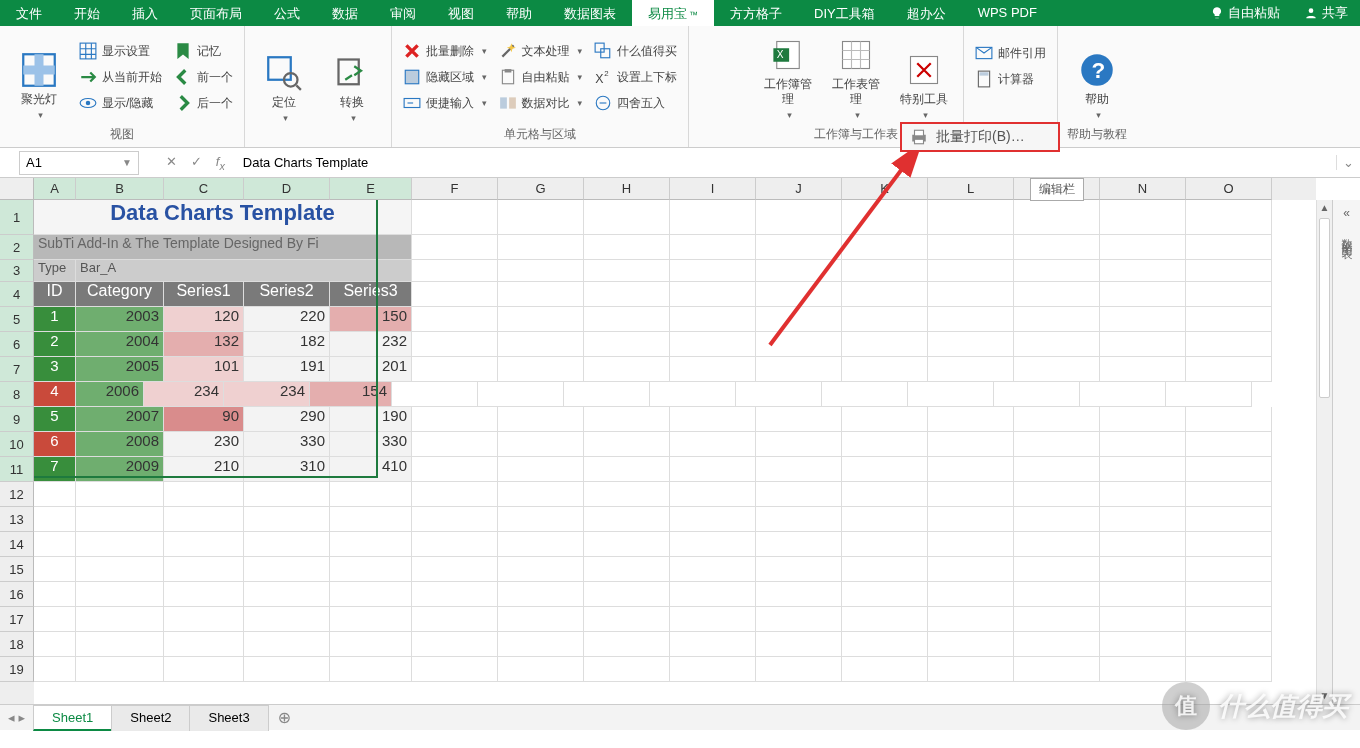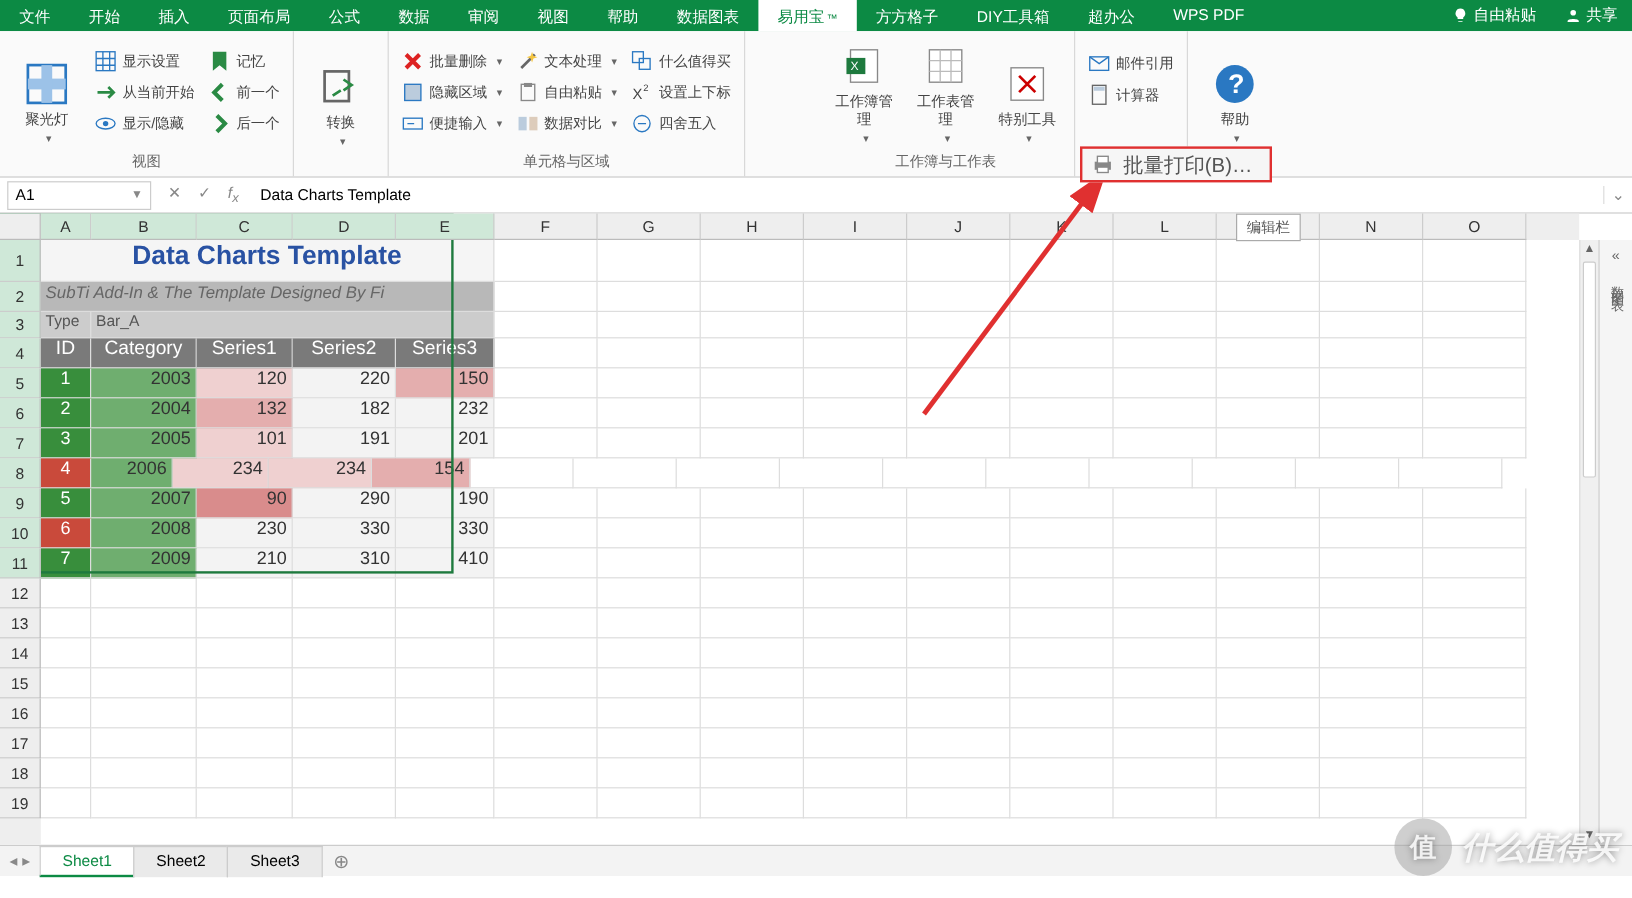--- a/index.html
+++ b/index.html
@@ -22,27 +22,27 @@
 .bigbtn{display:flex;flex-direction:column;align-items:center;justify-content:flex-end;width:62px;gap:4px;cursor:pointer;padding:4px 2px}
 .bigbtn .icn{width:36px;height:36px;display:flex;align-items:center;justify-content:center}
 .bigbtn span{text-align:center;line-height:1.2}
 .stack{display:flex;flex-direction:column;gap:6px;justify-content:center}
 .smbtn{display:flex;align-items:center;gap:5px;cursor:pointer;padding:1px 3px;white-space:nowrap}
 .smbtn .icn{width:18px;height:18px;display:flex;align-items:center;justify-content:center}
 svg{width:100%;height:100%}
 .drop::after{content:"▾";font-size:9px;margin-left:3px;color:#666}
 
 
-.popup{position:absolute;top:122px;left:900px;width:160px;height:30px;border:2px solid #e03030;background:#f6f6f6;display:flex;align-items:center;gap:8px;padding:0 8px;font-size:17px;color:#555;z-index:50}
+.popup{position:absolute;top:122px;left:900px;width:160px;height:30px;border:2px solid #e03030;background:#f6f6f6;display:flex;align-items:center;gap:8px;padding:0 8px;font-size:14px;color:#555;z-index:50}
 .popup .icn{width:18px;height:18px}
 .arrow{position:absolute;z-index:49;pointer-events:none}
 
 
 .fbar{height:30px;border-bottom:1px solid #ccc;display:flex;align-items:center;font-size:13px}
-.namebox{width:120px;height:24px;border:1px solid #ccc;margin:0 6px;padding:0 6px;display:flex;align-items:center;justify-content:space-between;background:#fff}
+.namebox{width:120px;height:24px;border:1px solid #ccc;margin:0 19px;padding:0 6px;display:flex;align-items:center;justify-content:space-between;background:#fff}
 .fbar .btns{display:flex;gap:14px;padding:0 8px;color:#888}
 .fbar .btns span{cursor:pointer}
 .fx{font-style:italic}
 .formula{flex:1;padding:0 10px}
 .fbar .exp{width:24px;text-align:center;color:#888;border-left:1px solid #ddd}
 
 
 .gridwrap{position:relative;height:526px;display:flex}
 .corner{width:34px;height:22px;background:#eee;border-right:1px solid #bbb;border-bottom:1px solid #bbb;position:absolute;top:0;left:0;z-index:3}
 .colhdrs{position:absolute;top:0;left:34px;right:44px;height:22px;display:flex;z-index:2;background:#eee}
@@ -197,20 +197,30 @@
             </div>
             <span>后一个</span>
           </div>
       </div>
     </div>
     <div class="label">视图</div>
   </div>
 
   <div class="group">
     <div class="body">
+      <div class="bigbtn drop">
+          <div class="icn">
+            <svg viewBox="0 0 32 32">
+              <rect x="2" y="2" width="20" height="20" fill="none" stroke="#2a78c2" stroke-width="2"></rect>
+              <circle cx="22" cy="22" r="6" fill="none" stroke="#666" stroke-width="2"></circle>
+              <path d="M27 27l4 4" stroke="#666" stroke-width="2"></path>
+            </svg>
+          </div>
+          <span>定位</span>
+        </div>
       <div class="bigbtn drop">
           <div class="icn">
             <svg viewBox="0 0 32 32">
               <rect x="4" y="4" width="18" height="22" fill="none" stroke="#666" stroke-width="2"></rect>
               <path d="M10 22l6-4M18 10l6 4-6 4" fill="none" stroke="#2a8a44" stroke-width="2"></path>
             </svg>
           </div>
           <span>转换</span>
         </div>
     </div>
@@ -468,21 +478,21 @@
         <div class="cell " style="width: 86px; line-height: inherit;"></div>
         <div class="cell " style="width: 86px; line-height: inherit;"></div>
         <div class="cell " style="width: 86px; line-height: inherit;"></div>
         <div class="cell " style="width: 86px; line-height: inherit;"></div>
         <div class="cell " style="width: 86px; line-height: inherit;"></div>
         <div class="cell " style="width: 86px; line-height: inherit;"></div>
         <div class="cell " style="width: 86px; line-height: inherit;"></div>
         <div class="cell " style="width: 86px; line-height: inherit;"></div>
         <div class="cell " style="width: 86px; line-height: inherit;"></div>
       </div>
-      <div class="row" style="height: 25px; font-style: italic;">
+      <div class="row" style="height: 25px;">
         <div class="cell sub-cell" style="width: 378px; line-height: inherit;">SubTi  Add-In &amp; The Template Designed By Fi</div>
         <div class="cell " style="width: 86px; line-height: inherit;"></div>
         <div class="cell " style="width: 86px; line-height: inherit;"></div>
         <div class="cell " style="width: 86px; line-height: inherit;"></div>
         <div class="cell " style="width: 86px; line-height: inherit;"></div>
         <div class="cell " style="width: 86px; line-height: inherit;"></div>
         <div class="cell " style="width: 86px; line-height: inherit;"></div>
         <div class="cell " style="width: 86px; line-height: inherit;"></div>
         <div class="cell " style="width: 86px; line-height: inherit;"></div>
         <div class="cell " style="width: 86px; line-height: inherit;"></div>

